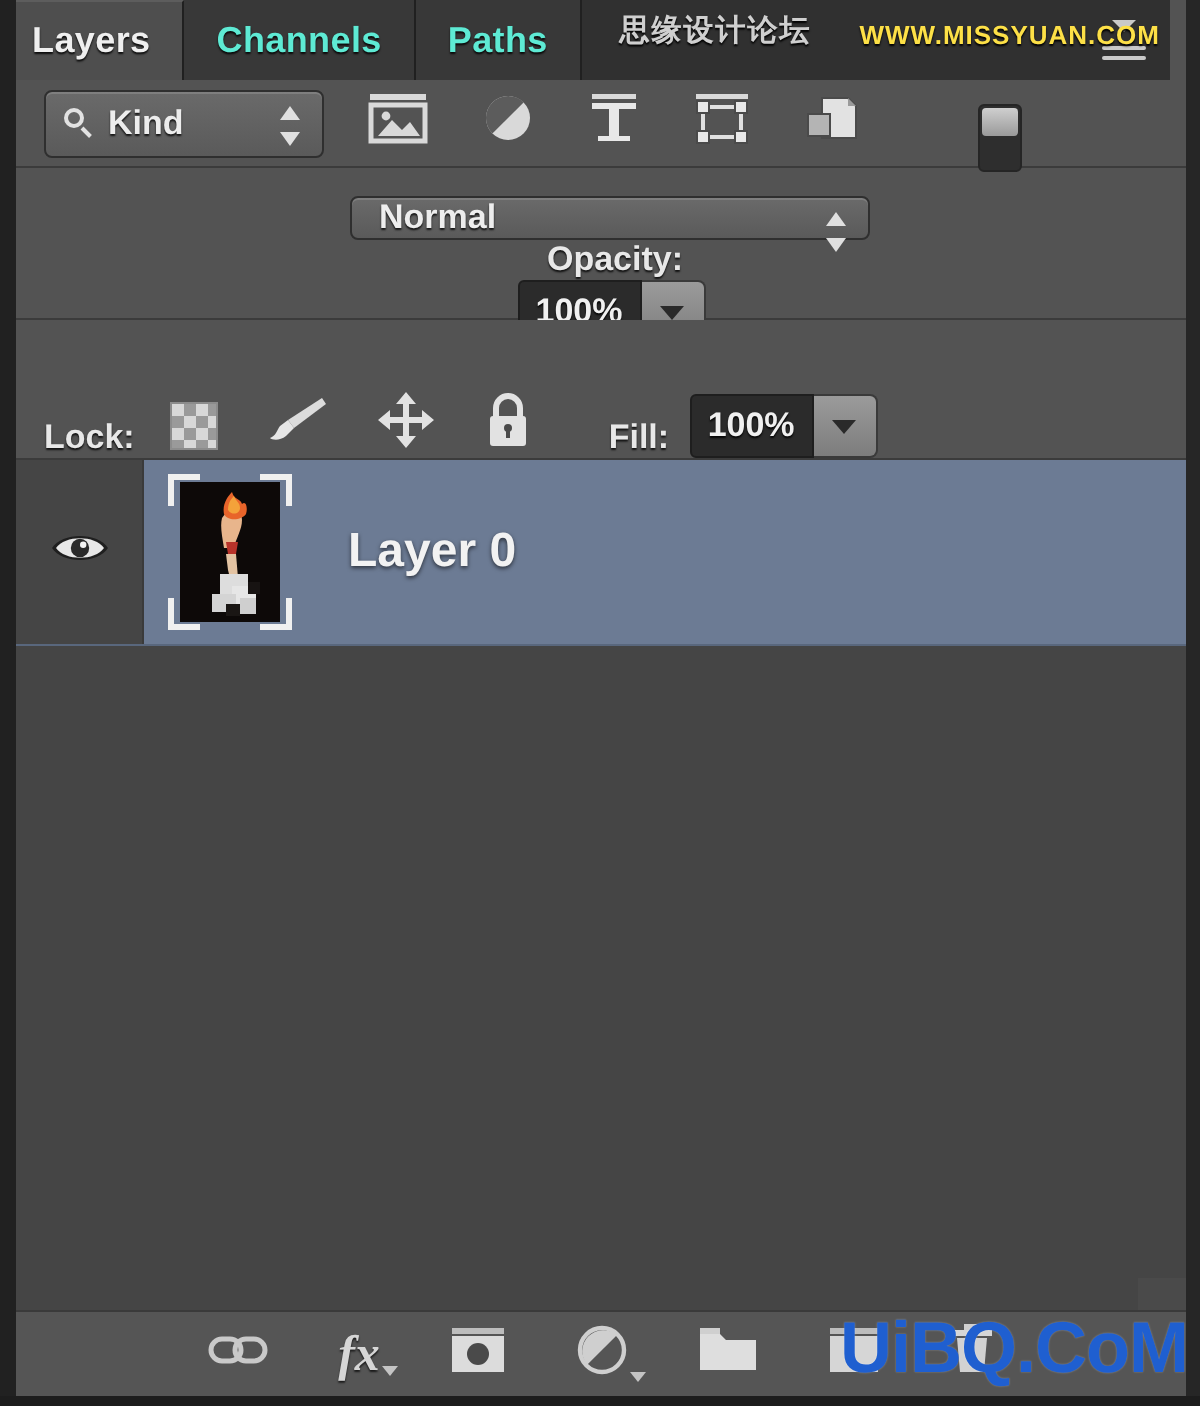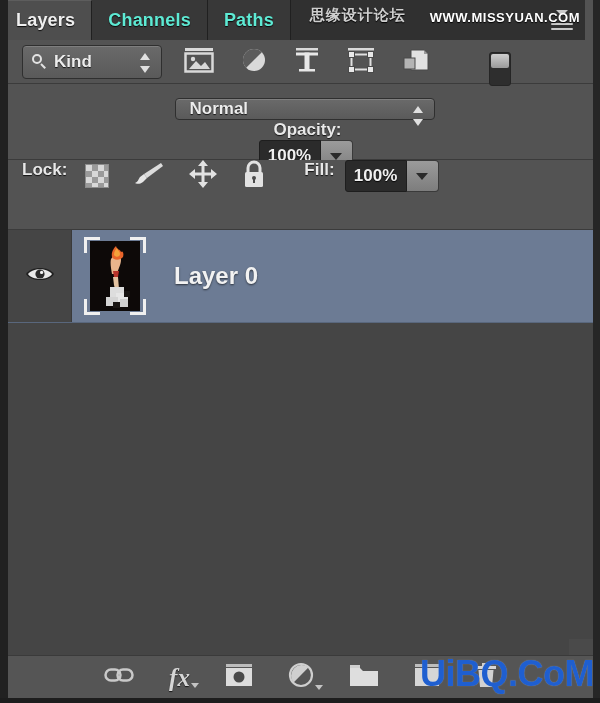--- a/index.html
+++ b/index.html
@@ -264,21 +264,21 @@
 
   
   .lock-row {
     position: absolute;
     left: 8px; top: 160px;
     width: 585px; height: 70px;
     background: #535353;
     border-bottom: 1px solid #3b3b3b;
     box-sizing: border-box;
     display: flex;
-    align-items: flex-start;
+    align-items: flex-end;
   }
   .lock-icons {
     display: flex;
     align-items: center;
     margin-left: 18px;
     gap: 25px;
   }
   .lock-icon { cursor: pointer; }
   .checker {
     width: 24px; height: 24px;
@@ -406,21 +406,21 @@
   .wm-cn {
     font-size: 15px;
     font-weight: bold;
     color: #cfcfcf;
     letter-spacing: 1px;
     text-shadow: 0 1px 1px #000;
   }
   .wm-url {
     font-size: 13px;
     font-weight: bold;
-    color: #ffffff;
+    color: #fde047;
     letter-spacing: 0.5px;
     text-shadow: 0 1px 1px #000;
   }
   .wm-bottom {
     position: absolute;
     right: 6px; bottom: 8px;
     font-size: 36px;
     font-weight: bold;
     color: #1f5fd0;
     letter-spacing: -0.5px;

